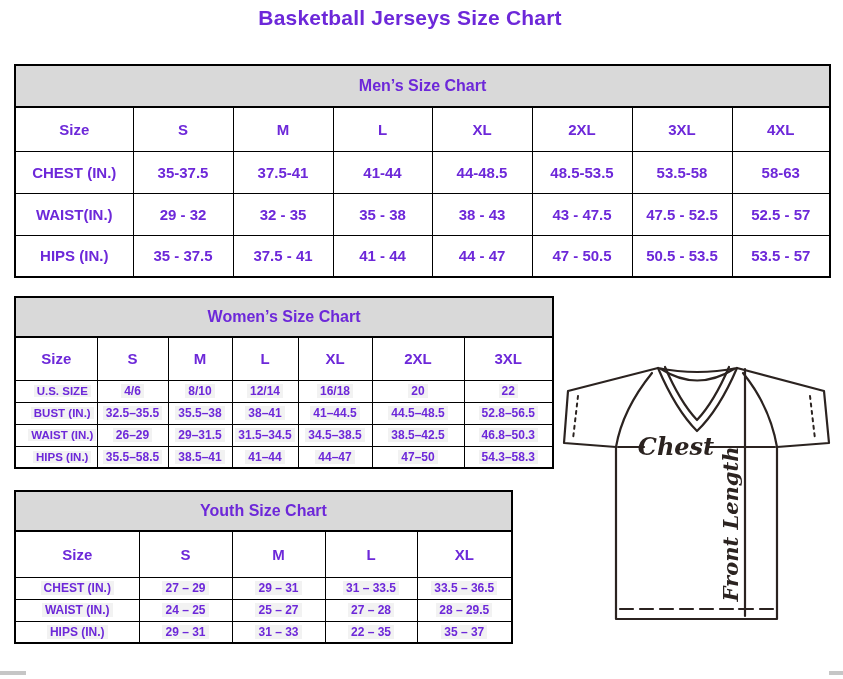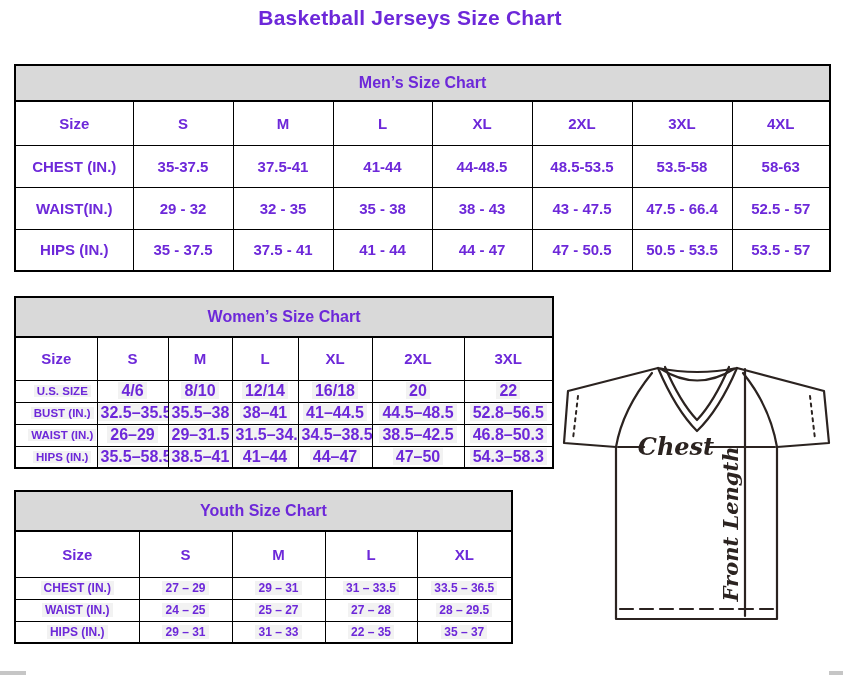--- a/index.html
+++ b/index.html
@@ -7,32 +7,32 @@
         font-family:"Liberation Sans", sans-serif;color:#6d28d9;}
   #page-title{position:absolute;top:6px;left:0;width:820px;text-align:center;
         font-size:21px;font-weight:bold;letter-spacing:0.2px;}
   table.tbl{position:absolute;border-collapse:collapse;table-layout:fixed;
         border:2px solid #000;background:#fff;}
   table.tbl th, table.tbl td{border:1px solid #000;text-align:center;vertical-align:middle;
         font-weight:bold;padding:0;overflow:hidden;white-space:nowrap;}
   table.tbl tr.band th{background:#d9d9d9;border-bottom:2px solid #000;font-size:16px;}
   
   #men{left:14px;top:64px;width:815px;}
-  #men tr.band{height:36px;}
+  #men tr.band{height:42px;}
   #men tr.cols{height:44px;}
   #men tr.datarow{height:42px;}
   #men tr.cols th, #men tr.datarow th, #men td{font-size:15px;}
   
   #women{left:14px;top:296px;width:538px;}
   #women tr.band{height:40px;padding-left:20px;}
   #women tr.cols{height:43px;}
   #women tr.datarow{height:22px;}
   #women tr.cols th{font-size:15px;}
   #women tr.datarow th{font-size:11.5px;padding-left:12px;}
-  #women tr.datarow td{font-size:16px;}
+  #women tr.datarow td{font-size:12px;}
   
   #youth{left:14px;top:490px;width:497px;}
   #youth tr.band{height:40px;}
   #youth tr.cols{height:46px;}
   #youth tr.datarow{height:22px;}
   #youth tr.cols th{font-size:15px;}
   #youth tr.datarow th{font-size:12px;}
   #youth tr.datarow td{font-size:12px;}
   
   #women .v, #youth .v{background:#f2f2f2;padding:0 3px;}
@@ -87,21 +87,21 @@
           <td><span class="v">53.5-58</span></td>
           <td><span class="v">58-63</span></td>
         </tr>
         <tr class="datarow">
           <th><span class="v">WAIST(IN.)</span></th>
           <td><span class="v">29 - 32</span></td>
           <td><span class="v">32 - 35</span></td>
           <td><span class="v">35 - 38</span></td>
           <td><span class="v">38 - 43</span></td>
           <td><span class="v">43 - 47.5</span></td>
-          <td><span class="v">47.5 - 66.4</span></td>
+          <td><span class="v">47.5 - 52.5</span></td>
           <td><span class="v">52.5 - 57</span></td>
         </tr>
         <tr class="datarow">
           <th><span class="v">HIPS (IN.)</span></th>
           <td><span class="v">35 - 37.5</span></td>
           <td><span class="v">37.5 - 41</span></td>
           <td><span class="v">41 - 44</span></td>
           <td><span class="v">44 - 47</span></td>
           <td><span class="v">47 - 50.5</span></td>
           <td><span class="v">50.5 - 53.5</span></td>

